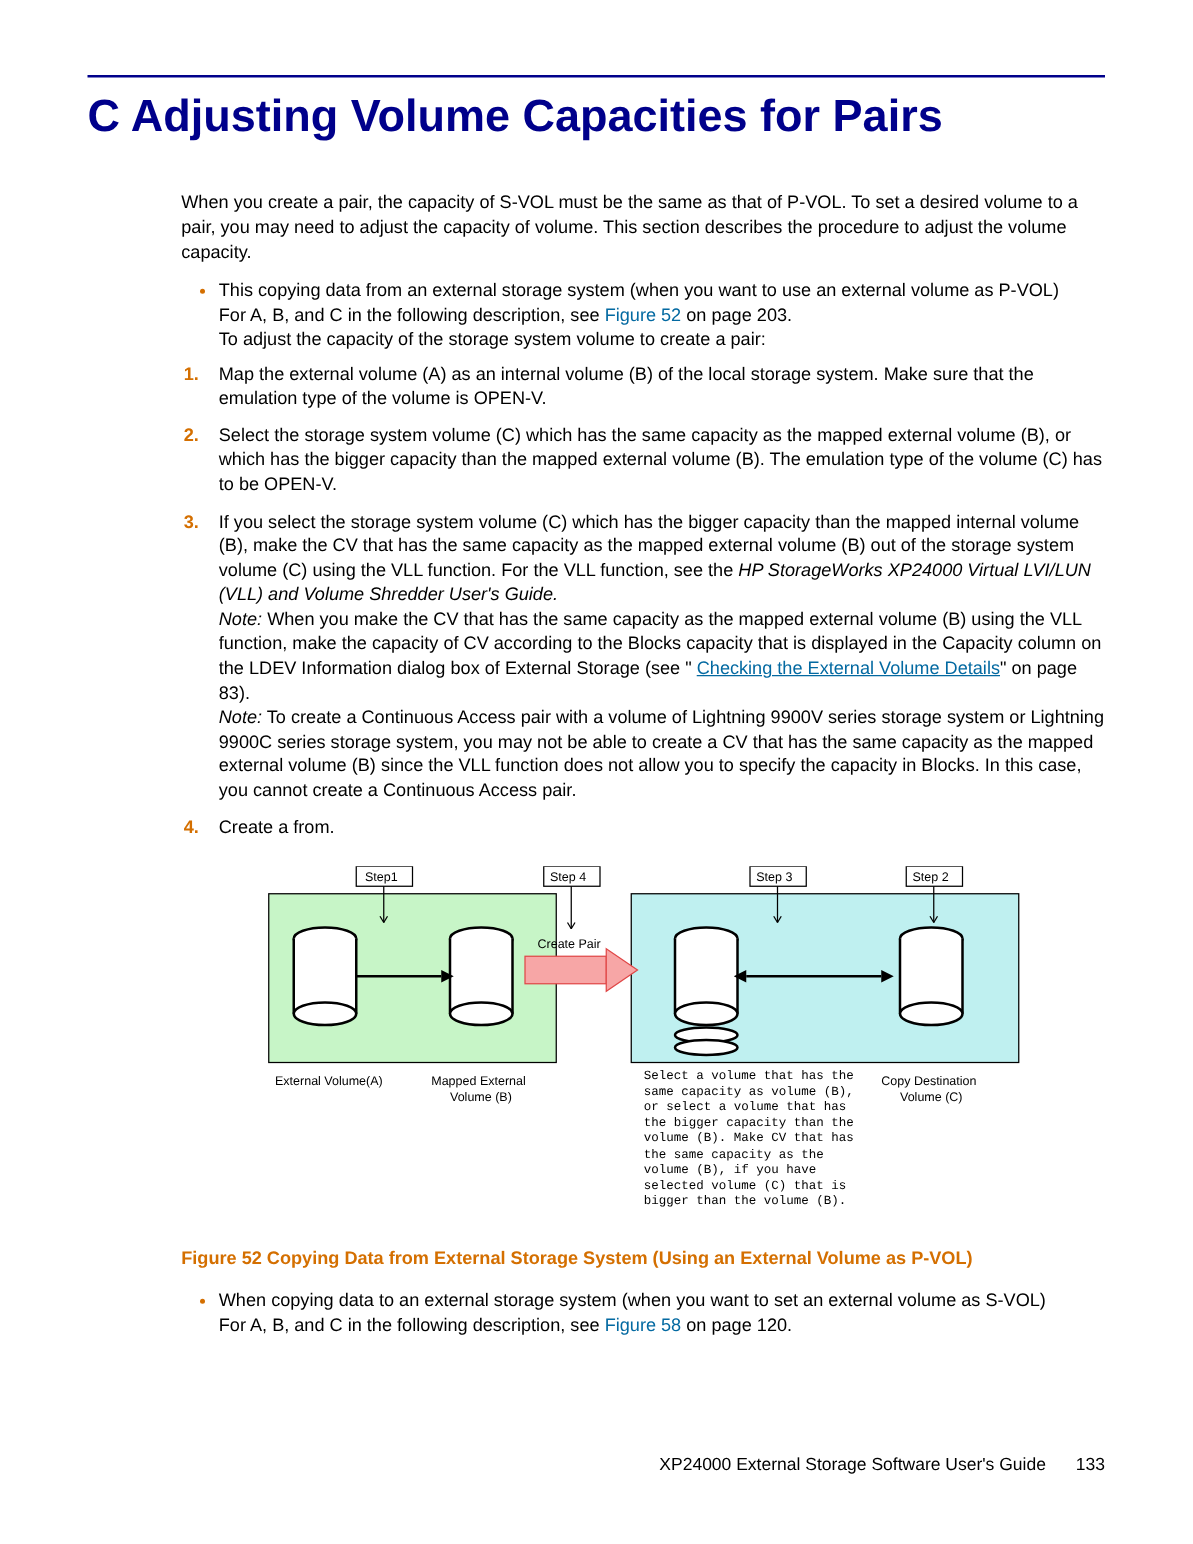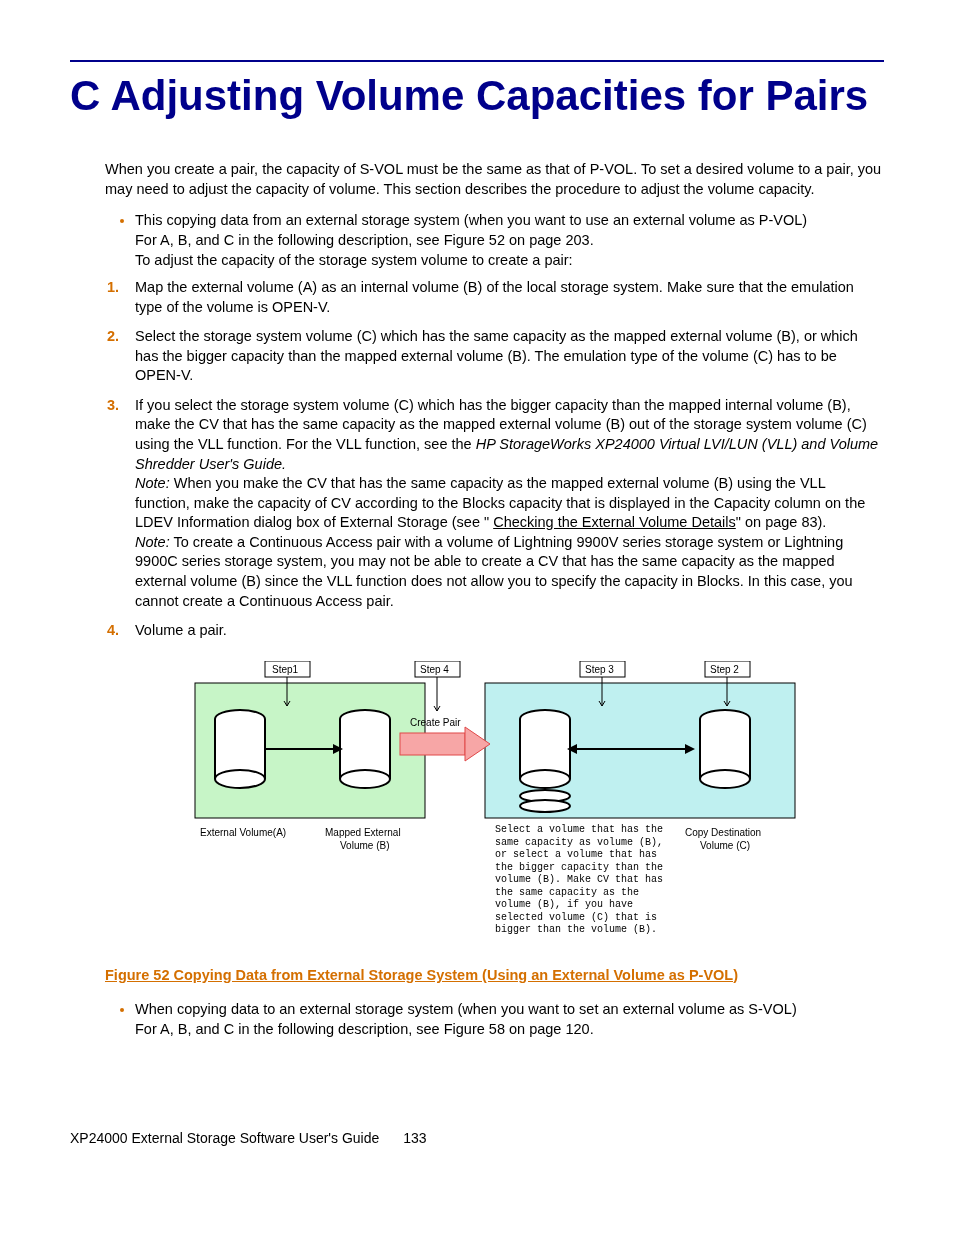--- a/index.html
+++ b/index.html
@@ -10,27 +10,27 @@
     color: #000;
     font-size: 14.5px;
     line-height: 1.35;
   }
   .rule {
     border-top: 2px solid #00008B;
     margin-bottom: 10px;
   }
   h1 {
     color: #00008B;
-    font-size: 42px;
+    font-size: 36px;
     font-weight: bold;
     margin: 0 0 40px 0;
     line-height: 1.15;
   }
   .content {
-    margin-left: 35px;
+    margin-left: 75px;
   }
   .para {
     margin-bottom: 12px;
   }
   ul.bullets {
     list-style: disc;
     padding-left: 30px;
     margin: 0 0 8px 0;
   }
   ul.bullets li::marker {
@@ -47,38 +47,38 @@
     margin-bottom: 10px;
   }
   ol.steps li .num {
     position: absolute;
     left: -28px;
     top: 0;
     color: #d46f00;
     font-weight: bold;
   }
   a.link, .link {
-    color: #000000;
+    color: #0369a1;
     text-decoration: underline;
     cursor: pointer;
   }
   .link.nound {
     text-decoration: none;
   }
   .italic { font-style: italic; }
   .bold { font-weight: normal; }
   .figure-caption {
     color: #d46f00;
     font-weight: bold;
     font-size: 14.5px;
     margin: 15px 0 15px 0;
-    text-decoration: underline;
   }
   .footer {
     margin-top: 90px;
+    text-align: right;
     font-size: 14px;
   }
   .footer .page { margin-left: 20px; }
   .diagram {
     margin: 20px auto 10px auto;
     display: block;
   }
   .diag-text { font-family: Arial, sans-serif; font-size: 10px; fill: #000; }
   .diag-label { font-family: Arial, sans-serif; font-size: 10px; fill: #000; }
 </style>
@@ -110,21 +110,21 @@
       <span>Select the storage system volume (C) which has the same capacity as the mapped external volume (B), or which has the bigger capacity than the mapped external volume (B). The emulation type of the volume (C) has to be OPEN-V.</span>
     </li>
     <li>
       <span class="num">3.</span>
       <span>If you select the storage system volume (C) which has the bigger capacity than the mapped internal volume (B), make the CV that has the same capacity as the mapped external volume (B) out of the storage system volume (C) using the VLL function. For the VLL function, see the </span><span class="italic">HP StorageWorks XP24000 Virtual LVI/LUN (VLL) and Volume Shredder User's Guide.</span><br>
       <span class="bold italic">Note:</span><span> When you make the CV that has the same capacity as the mapped external volume (B) using the VLL function, make the capacity of CV according to the </span><span class="bold">Blocks</span><span> capacity that is displayed in the </span><span class="bold">Capacity</span><span> column on the LDEV Information dialog box of External Storage (see " </span><a class="link">Checking the External Volume Details</a><span>" on page 83).</span><br>
       <span class="bold italic">Note:</span><span> To create a Continuous Access pair with a volume of Lightning 9900V series storage system or Lightning 9900C series storage system, you may not be able to create a CV that has the same capacity as the mapped external volume (B) since the VLL function does not allow you to specify the capacity in Blocks. In this case, you cannot create a Continuous Access pair.</span>
     </li>
     <li>
       <span class="num">4.</span>
-      <span>Volume a pair.</span>
+      <span>Create a from.</span>
     </li>
   </ol>
 
   <svg class="diagram" width="620" height="290" viewBox="0 0 620 290">
     <rect x="10" y="22" width="230" height="135" fill="#c7f5c7" stroke="#000"></rect>
     <rect x="300" y="22" width="310" height="135" fill="#bff0f0" stroke="#000"></rect>
 
     <g>
       <rect x="80" y="0" width="45" height="16" fill="#fff" stroke="#000"></rect>
       <text class="diag-label" x="87" y="12">Step1</text>

